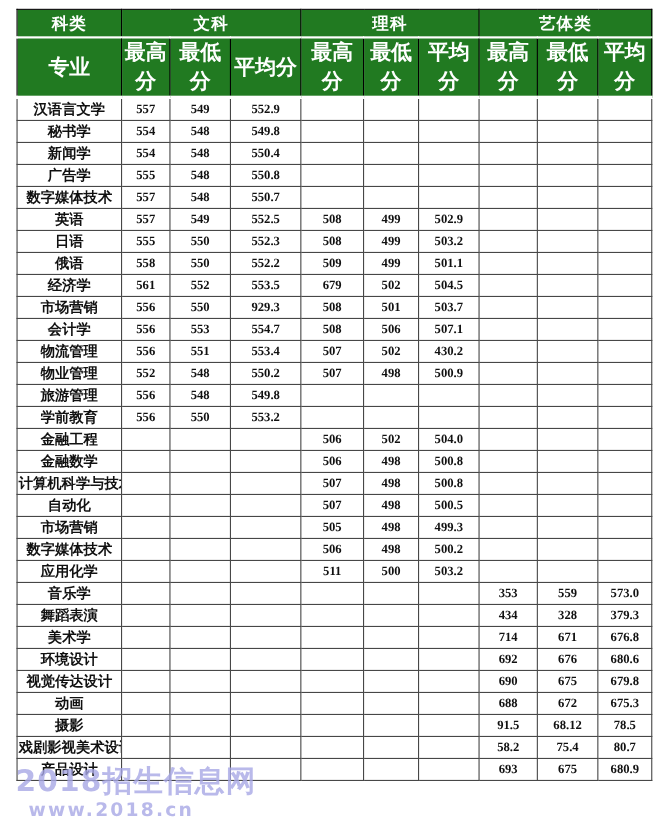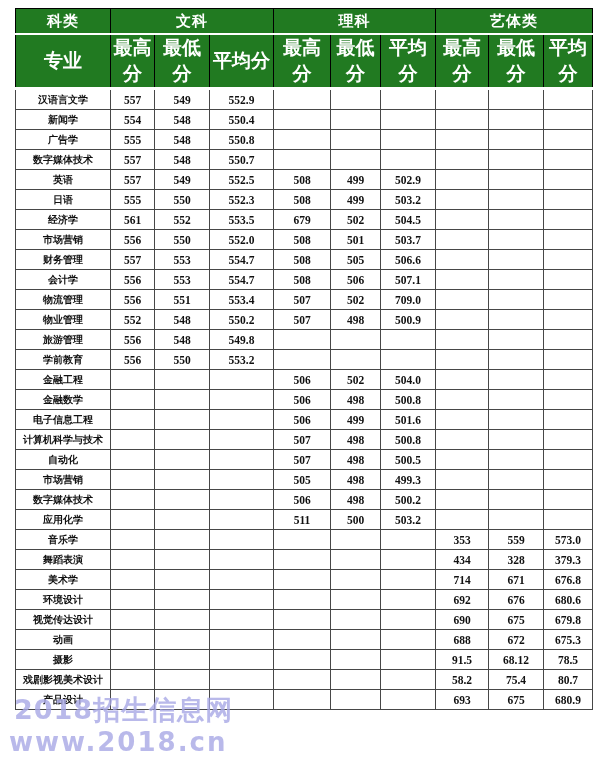--- a/index.html
+++ b/index.html
@@ -50,41 +50,41 @@
     border:1px solid var(--border);
     height:19px;
     padding:0 1px;
     text-align:center;
     vertical-align:middle;
     color:#111;
     overflow:hidden;
     white-space:nowrap;
   }
   td.major{
-    font-size:10px;
+    font-size:13px;
     font-weight:bold;
     font-family:"Liberation Sans","DejaVu Sans",sans-serif;
   }
   td.score{
     font-size:11.5px;
     font-weight:bold;
     font-family:"Liberation Serif","DejaVu Serif",serif;
   }
   .watermark{
     position:absolute;
     z-index:5;
     color:var(--wm);
     opacity:0.8;
     font-weight:bold;
     pointer-events:none;
     font-family:"DejaVu Sans","Liberation Sans",sans-serif;
     white-space:nowrap;
   }
   .wm1{left:14px;top:692px;font-size:27px;letter-spacing:1px;}
-  .wm2{left:9px;top:727px;font-size:26px;letter-spacing:2px;}
+  .wm2{left:26px;top:727px;font-size:17px;letter-spacing:2px;}
 </style>
 </head>
 <body>
 
 <div class="tbl-wrap">
   <table>
     <colgroup>
       <col style="width:95px">
       <col style="width:44px">
       <col style="width:55px">
@@ -123,20 +123,32 @@
           <td class="score">549</td>
           <td class="score">552.9</td>
           <td class="score"></td>
           <td class="score"></td>
           <td class="score"></td>
           <td class="score"></td>
           <td class="score"></td>
           <td class="score"></td>
         </tr>
         <tr>
+          <td class="major">秘书学</td>
+          <td class="score">554</td>
+          <td class="score">548</td>
+          <td class="score">549.8</td>
+          <td class="score"></td>
+          <td class="score"></td>
+          <td class="score"></td>
+          <td class="score"></td>
+          <td class="score"></td>
+          <td class="score"></td>
+        </tr>
+        <tr>
           <td class="major">新闻学</td>
           <td class="score">554</td>
           <td class="score">548</td>
           <td class="score">550.4</td>
           <td class="score"></td>
           <td class="score"></td>
           <td class="score"></td>
           <td class="score"></td>
           <td class="score"></td>
           <td class="score"></td>
@@ -183,51 +195,51 @@
           <td class="score">550</td>
           <td class="score">552.3</td>
           <td class="score">508</td>
           <td class="score">499</td>
           <td class="score">503.2</td>
           <td class="score"></td>
           <td class="score"></td>
           <td class="score"></td>
         </tr>
         <tr>
+          <td class="major">俄语</td>
+          <td class="score">558</td>
+          <td class="score">550</td>
+          <td class="score">552.2</td>
+          <td class="score">509</td>
+          <td class="score">499</td>
+          <td class="score">501.1</td>
+          <td class="score"></td>
+          <td class="score"></td>
+          <td class="score"></td>
+        </tr>
+        <tr>
           <td class="major">经济学</td>
           <td class="score">561</td>
           <td class="score">552</td>
           <td class="score">553.5</td>
           <td class="score">679</td>
           <td class="score">502</td>
           <td class="score">504.5</td>
           <td class="score"></td>
           <td class="score"></td>
           <td class="score"></td>
         </tr>
         <tr>
           <td class="major">市场营销</td>
           <td class="score">556</td>
           <td class="score">550</td>
-          <td class="score">552.0</td>
+          <td class="score">929.3</td>
           <td class="score">508</td>
           <td class="score">501</td>
           <td class="score">503.7</td>
-          <td class="score"></td>
-          <td class="score"></td>
-          <td class="score"></td>
-        </tr>
-        <tr>
-          <td class="major">财务管理</td>
-          <td class="score">557</td>
-          <td class="score">553</td>
-          <td class="score">554.7</td>
-          <td class="score">508</td>
-          <td class="score">505</td>
-          <td class="score">506.6</td>
           <td class="score"></td>
           <td class="score"></td>
           <td class="score"></td>
         </tr>
         <tr>
           <td class="major">会计学</td>
           <td class="score">556</td>
           <td class="score">553</td>
           <td class="score">554.7</td>
           <td class="score">508</td>
@@ -237,21 +249,21 @@
           <td class="score"></td>
           <td class="score"></td>
         </tr>
         <tr>
           <td class="major">物流管理</td>
           <td class="score">556</td>
           <td class="score">551</td>
           <td class="score">553.4</td>
           <td class="score">507</td>
           <td class="score">502</td>
-          <td class="score">709.0</td>
+          <td class="score">430.2</td>
           <td class="score"></td>
           <td class="score"></td>
           <td class="score"></td>
         </tr>
         <tr>
           <td class="major">物业管理</td>
           <td class="score">552</td>
           <td class="score">548</td>
           <td class="score">550.2</td>
           <td class="score">507</td>
@@ -298,32 +310,20 @@
           <td class="score"></td>
         </tr>
         <tr>
           <td class="major">金融数学</td>
           <td class="score"></td>
           <td class="score"></td>
           <td class="score"></td>
           <td class="score">506</td>
           <td class="score">498</td>
           <td class="score">500.8</td>
-          <td class="score"></td>
-          <td class="score"></td>
-          <td class="score"></td>
-        </tr>
-        <tr>
-          <td class="major">电子信息工程</td>
-          <td class="score"></td>
-          <td class="score"></td>
-          <td class="score"></td>
-          <td class="score">506</td>
-          <td class="score">499</td>
-          <td class="score">501.6</td>
           <td class="score"></td>
           <td class="score"></td>
           <td class="score"></td>
         </tr>
         <tr>
           <td class="major">计算机科学与技术</td>
           <td class="score"></td>
           <td class="score"></td>
           <td class="score"></td>
           <td class="score">507</td>

